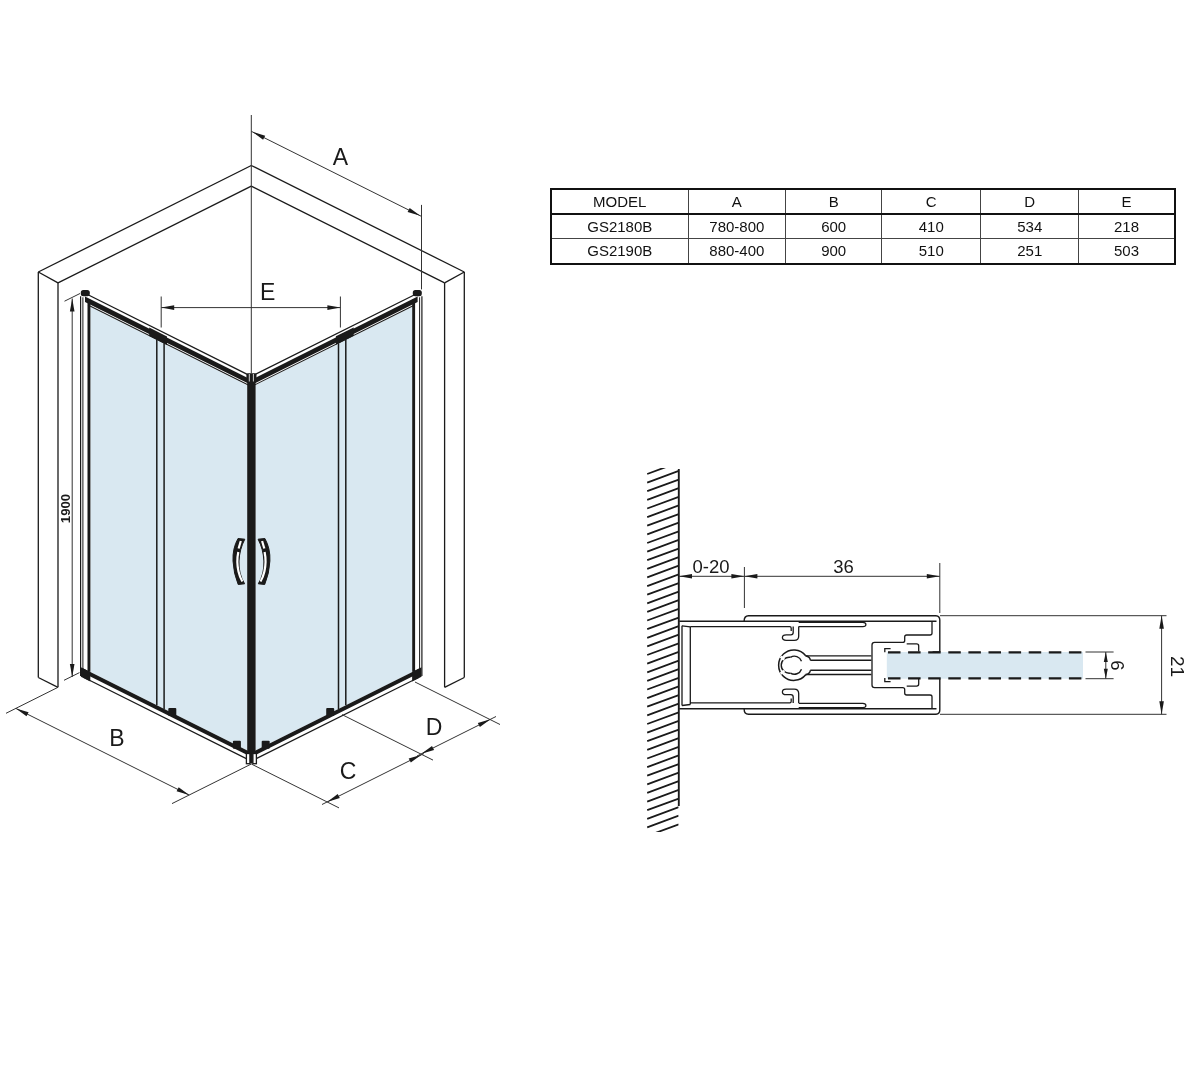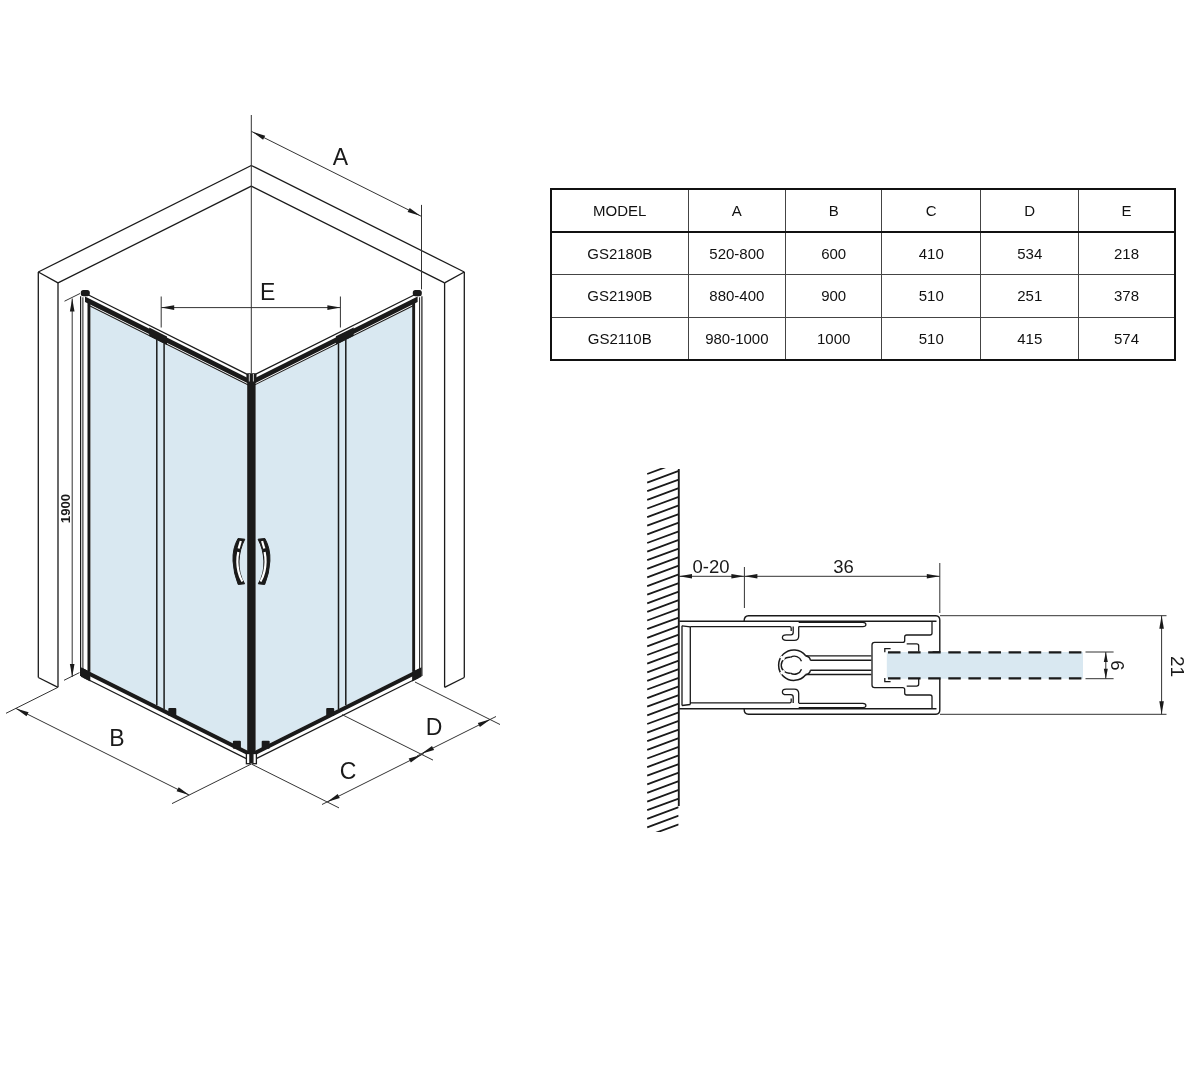--- a/index.html
+++ b/index.html
@@ -1,20 +1,20 @@
 <!DOCTYPE html>
 <html><head>
 <meta charset="utf-8">
 <style>
 html,body{margin:0;padding:0;background:#ffffff;width:1200px;height:1082px;overflow:hidden;}
 #page{position:relative;width:1200px;height:1082px;background:#ffffff;font-family:"Liberation Sans",sans-serif;}
 svg text{font-family:"Liberation Sans",sans-serif;}
 #spec{position:absolute;left:550px;top:188px;border-collapse:collapse;table-layout:fixed;
  font-family:"Liberation Sans",sans-serif;font-size:15px;color:#111;}
-#spec td{border:1.1px solid #444;text-align:center;height:21.2px;padding:10px;line-height:21.2px;}
+#spec td{border:1.1px solid #444;text-align:center;height:21.2px;padding:1px;line-height:21.2px;}
 #spec{border:2.6px solid #111;}
 #spec tr.hd td{border-bottom:2.4px solid #111;}
 </style>
 </head>
 <body>
 <div id="page">
 
 <svg width="1200" height="1082" viewBox="0 0 1200 1082" style="position:absolute;left:0;top:0">
 <defs>
         <clipPath id="hclip">
@@ -293,37 +293,29 @@
         <tr class="hd">
           <td>MODEL</td>
           <td>A</td>
           <td>B</td>
           <td>C</td>
           <td>D</td>
           <td>E</td>
         </tr>
 <tr>
           <td>GS2180B</td>
-          <td>520-800</td>
+          <td>780-800</td>
           <td>600</td>
           <td>410</td>
           <td>534</td>
           <td>218</td>
         </tr>
 <tr>
           <td>GS2190B</td>
           <td>880-400</td>
           <td>900</td>
           <td>510</td>
           <td>251</td>
-          <td>378</td>
-        </tr>
-<tr>
-          <td>GS2110B</td>
-          <td>980-1000</td>
-          <td>1000</td>
-          <td>510</td>
-          <td>415</td>
-          <td>574</td>
+          <td>503</td>
         </tr>
 </tbody>
     </table>
 </div>
 
 </body></html>

